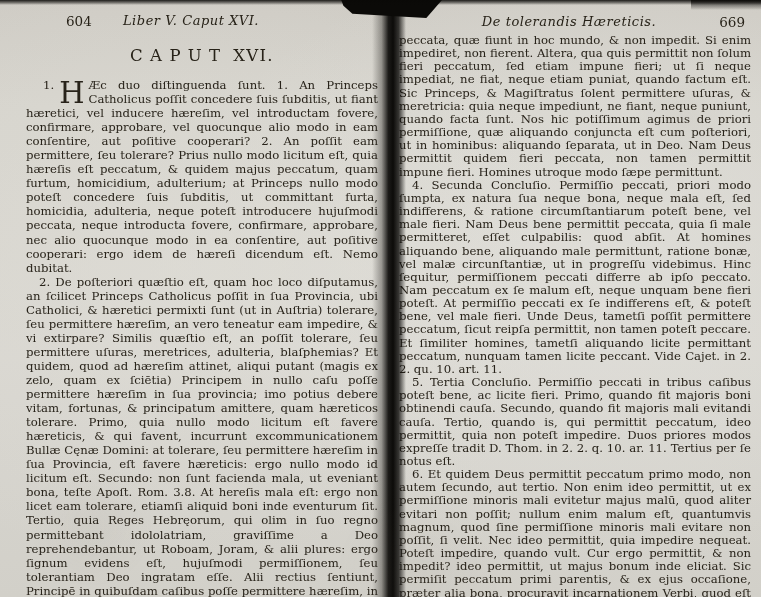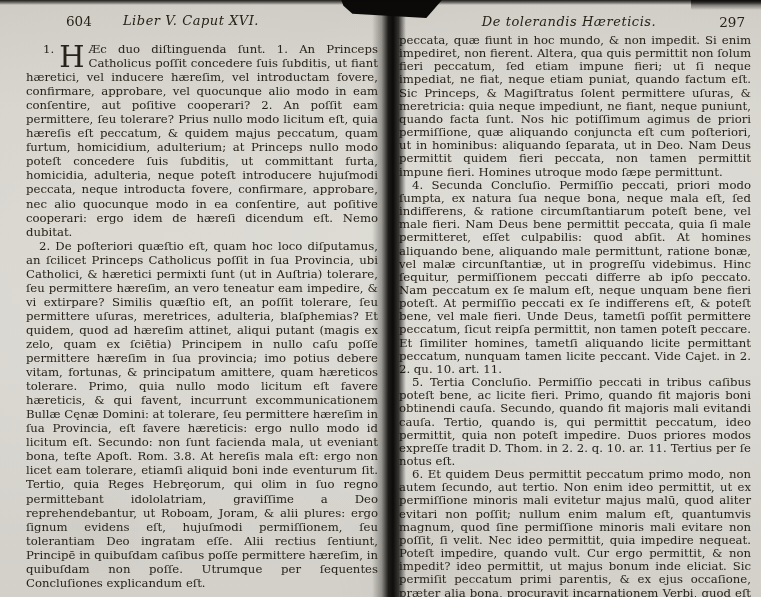--- a/index.html
+++ b/index.html
@@ -81,36 +81,39 @@
 <body>
 
 <div id="scan">
 
   <div class="page" id="left-page">
     <div class="header-row">
       <span class="pageno">604</span>
       <span class="running-title">Liber V. Caput XVI.</span>
     </div>
 
+    <div class="chapter-head">
+      <span class="cap-label">CAPUT</span><span class="cap-num">XVI.</span>
+    </div>
 
 
     <div class="body-text">
       <p>
         <span class="p1-lead"><span class="p1-num">1.</span><span class="drop-cap">H</span></span><span>Æc duo diſtinguenda ſunt. 1. An Princeps Catholicus poſſit concedere ſuis ſubditis, ut fiant hæretici, vel inducere hæreſim, vel introductam fovere, confirmare, approbare, vel quocunque alio modo in eam conſentire, aut poſitive cooperari? 2. An poſſit eam permittere, ſeu tolerare? Prius nullo modo licitum eſt, quia hæreſis eſt peccatum, &amp; quidem majus peccatum, quam furtum, homicidium, adulterium; at Princeps nullo modo poteſt concedere ſuis ſubditis, ut committant furta, homicidia, adulteria, neque poteſt introducere hujuſmodi peccata, neque introducta fovere, confirmare, approbare, nec alio quocunque modo in ea conſentire, aut poſitive cooperari: ergo idem de hæreſi dicendum eſt. Nemo dubitat.</span>
       </p>
       <p class="indent">2. De poſteriori quæſtio eſt, quam hoc loco diſputamus, an ſcilicet Princeps Catholicus poſſit in ſua Provincia, ubi Catholici, &amp; hæretici permixti ſunt (ut in Auſtria) tolerare, ſeu permittere hæreſim, an vero teneatur eam impedire, &amp; vi extirpare? Similis quæſtio eſt, an poſſit tolerare, ſeu permittere uſuras, meretrices, adulteria, blaſphemias? Et quidem, quod ad hæreſim attinet, aliqui putant (magis ex zelo, quam ex ſciētia) Principem in nullo caſu poſſe permittere hæreſim in ſua provincia; imo potius debere vitam, fortunas, &amp; principatum amittere, quam hæreticos tolerare. Primo, quia nullo modo licitum eſt favere hæreticis, &amp; qui favent, incurrunt excommunicationem Bullæ Cęnæ Domini: at tolerare, ſeu permittere hæreſim in ſua Provincia, eſt favere hæreticis: ergo nullo modo id licitum eſt. Secundo: non ſunt facienda mala, ut eveniant bona, teſte Apoſt. Rom. 3.8. At hereſis mala eſt: ergo non licet eam tolerare, etiamſi aliquid boni inde eventurum ſit. Tertio, quia Reges Hebręorum, qui olim in ſuo regno permittebant idololatriam, graviſſime a Deo reprehendebantur, ut Roboam, Joram, &amp; alii plures: ergo ſignum evidens eſt, hujuſmodi permiſſionem, ſeu tolerantiam Deo ingratam eſſe. Alii rectius ſentiunt, Principē in quibuſdam caſibus poſſe permittere hæreſim, in quibuſdam non poſſe. Utrumque per ſequentes Concluſiones explicandum eſt.</p>
 
     </div>
 
   </div>
 
   <div class="page" id="right-page">
     <div class="header-row">
       <span class="running-title">De tolerandis Hæreticis.</span>
-      <span class="pageno">297</span>
+      <span class="pageno">669</span>
     </div>
 
     <div class="body-text">
       <p>peccata, quæ fiunt in hoc mundo, &amp; non impedit. Si enim impediret, non fierent. Altera, qua quis permittit non ſolum fieri peccatum, ſed etiam impune fieri; ut ſi neque impediat, ne fiat, neque etiam puniat, quando factum eſt. Sic Princeps, &amp; Magiſtratus ſolent permittere uſuras, &amp; meretricia: quia neque impediunt, ne fiant, neque puniunt, quando facta ſunt. Nos hic potiſſimum agimus de priori permiſſione, quæ aliquando conjuncta eſt cum poſteriori, ut in hominibus: aliquando ſeparata, ut in Deo. Nam Deus permittit quidem fieri peccata, non tamen permittit impune fieri. Homines utroque modo ſæpe permittunt.</p>
       <p class="indent">4. Secunda Concluſio. Permiſſio peccati, priori modo ſumpta, ex natura ſua neque bona, neque mala eſt, ſed indifferens, &amp; ratione circumſtantiarum poteſt bene, vel male fieri. Nam Deus bene permittit peccata, quia ſi male permitteret, eſſet culpabilis: quod abſit. At homines aliquando bene, aliquando male permittunt, ratione bonæ, vel malæ circunſtantiæ, ut in progreſſu videbimus. Hinc ſequitur, permiſſionem peccati differre ab ipſo peccato. Nam peccatum ex ſe malum eſt, neque unquam bene fieri poteſt. At permiſſio peccati ex ſe indifferens eſt, &amp; poteſt bene, vel male fieri. Unde Deus, tametſi poſſit permittere peccatum, ſicut reipſa permittit, non tamen poteſt peccare. Et ſimiliter homines, tametſi aliquando licite permittant peccatum, nunquam tamen licite peccant. Vide Cajet. in 2. 2. qu. 10. art. 11.</p>
       <p class="indent">5. Tertia Concluſio. Permiſſio peccati in tribus caſibus poteſt bene, ac licite fieri. Primo, quando fit majoris boni obtinendi cauſa. Secundo, quando fit majoris mali evitandi cauſa. Tertio, quando is, qui permittit peccatum, ideo permittit, quia non poteſt impedire. Duos priores modos expreſſe tradit D. Thom. in 2. 2. q. 10. ar. 11. Tertius per ſe notus eſt.</p>
       <p class="indent"><span>6. Et quidem Deus permittit peccatum primo modo, non autem ſecundo, aut tertio. Non enim ideo permittit, ut ex permiſſione minoris mali evitetur majus malū, quod aliter evitari non poſſit; nullum enim malum eſt, quantumvis magnum, quod ſine permiſſione minoris mali evitare non poſſit, ſi velit. Nec ideo permittit, quia impedire nequeat. Poteſt impedire, quando vult. Cur ergo permittit, &amp; non impedit? ideo permittit, ut majus bonum inde eliciat. Sic permiſit peccatum primi parentis, &amp; ex ejus occaſione, præter alia bona, procuravit incarnationem Verbi, quod eſt excellentiſſimum bonum. Sic etiam permiſit peccatum filiorum Jacob, quod commiſerunt in fratrem ſuum Joſeph, quia ex ejus permiſſione ſecuta ſunt majora bona, ut faſſus eſt Joſephus coram fratribus ſuis, cum dixit Gen. 50. 20.</span> </p>
     </div>
 
   </div>

